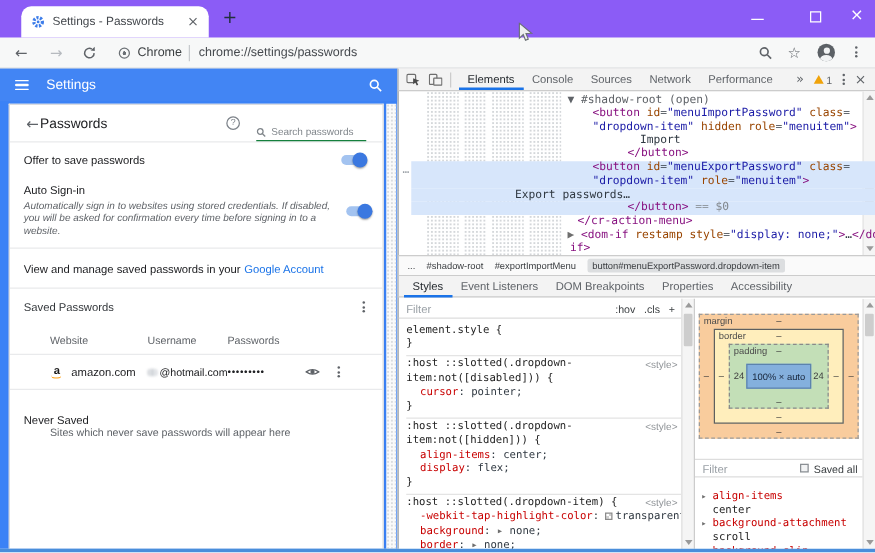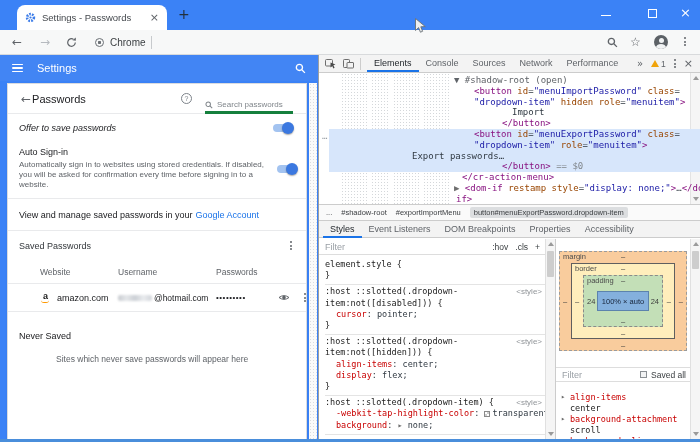--- a/index.html
+++ b/index.html
@@ -1,20 +1,20 @@
 <!DOCTYPE html>
 <html><head>
 <meta charset="utf-8">
 <style>
   * { margin:0; padding:0; box-sizing:border-box; }
   html,body { width:700px; height:442px; overflow:hidden; font-family:"Liberation Sans",sans-serif; background:#fff; }
   #window { position:relative; width:700px; height:442px; background:#fff; }
 
   
-  #titlebar { position:relative; height:30px; background:#3b82f6; z-index:5; }
+  #titlebar { position:relative; height:30px; background:#8b5cf6; z-index:5; }
   .tab { position:absolute; left:17px; top:5px; width:150px; height:25px; background:#fff; border-radius:8px 8px 0 0; display:flex; align-items:center; padding:0 8px; }
   .tab-title { font-size:9.5px; color:#44484d; margin-left:6px; flex:1; white-space:nowrap; overflow:hidden; }
   .tab-close { color:#5f6368; font-size:11px; line-height:11px; font-family:"DejaVu Sans",sans-serif; }
   .newtab { position:absolute; left:178px; top:6px; color:#22303d; font-size:14px; font-family:"DejaVu Sans",sans-serif; }
   .win-min { position:absolute; left:601px; top:15px; width:10px; height:1px; background:#fff; }
   .win-max { position:absolute; left:648px; top:9px; width:9px; height:9px; border:1px solid #fff; }
   .win-close { position:absolute; left:680px; top:6px; color:#fff; font-size:13px; line-height:13px; font-family:"DejaVu Sans",sans-serif; }
   #cursor { position:absolute; left:414px; top:18px; z-index:9; }
 
   
@@ -46,47 +46,47 @@
   .s-title { font-size:11px; margin-left:14px; flex:1; }
   .s-lens { margin-right:12px; color:#fff; }
   .s-card { position:absolute; left:7px; right:11px; top:28px; bottom:0; background:#fff; border:1px solid #dadce0; border-bottom:none; box-shadow:0 1px 2px rgba(0,0,0,.07); overflow:hidden; }
   .s-scrolltrack { position:absolute; right:1px; top:28px; bottom:0; width:8px; background:#fafafa;
      background-image:radial-gradient(#dadcdf 0.7px,transparent 0.8px); background-size:3px 3px; }
   .hr { height:1px; background:#e9eaec; }
   .row-pwtitle { height:29px; display:flex; align-items:center; padding:0 13px; }
   .back-g { color:#5f6368; font-size:12px; font-family:"DejaVu Sans",sans-serif; }
   .pw-title { font-size:11px; color:#202124; margin-left:1px; flex:1; }
   .help { width:11px; height:11px; border:1px solid #7d838a; border-radius:50%; color:#7d838a; font-size:7px; line-height:9px; text-align:center; margin-right:13px; }
-  .spw { display:flex; align-items:end; gap:4px; border-bottom:3px solid #15803d; padding-bottom:2px; width:88px; color:#80868b;margin-top:16px; }
+  .spw { display:flex; align-items:end; gap:4px; border-bottom:1px solid #15803d; padding-bottom:2px; width:88px; color:#80868b;margin-top:16px; }
   .spw span { font-size:8px; }
-  .row-offer { height:27px; display:flex; align-items:center; padding:0 13px 0 11px; font-size:9px; color:#202124;font-style:italic; }
+  .row-offer { height:27px; display:flex; align-items:center; padding:0 13px 0 11px; font-size:9px; color:#202124; }
   .toggle { width:20px; height:8px; border-radius:5px; background:#a3c3f0; position:relative; flex:none; }
   .toggle::after { content:""; position:absolute; right:-1px; top:-2px; width:12px; height:12px; border-radius:50%; background:#3b78e0; box-shadow:0 1px 1.5px rgba(0,0,0,.35); }
   .grow { flex:1; }
   .row-auto { display:flex; padding:6px 13px 8px 11px; }
   .auto-l { flex:1; }
   .auto-t { font-size:9px; color:#202124; }
-  .auto-d { font-size:8px; color:#5f6368; line-height:10px; margin-top:3px; width:258px; }
+  .auto-d { font-size:8px; color:#5f6368; line-height:10px; margin-top:3px; width:258px;font-style:italic; }
   .row-auto .toggle { align-self:center; }
   .row-manage { height:31px; display:flex; align-items:center; padding:0 11px; font-size:9px; color:#202124; }
   .lnk { color:#1a73e8; margin-left:3px; }
   .row-savedhdr { height:29px; display:flex; align-items:center; padding:0 14px 0 11px; font-size:9px; color:#33373b; }
   .row-cols { height:23px; display:flex; align-items:center; padding-left:32px; font-size:8.5px; color:#5f6368; }
-  .c0 { width:78px; } .c1 { width:98px; } .c2 { width:62px; }
+  .c0 { width:78px; } .c1 { width:64px; } .c2 { width:62px; }
   .row-pw { height:27px; display:flex; align-items:center; padding-left:32px; font-size:9px; color:#202124; }
   .cell { display:flex; align-items:center; }
   .az { position:relative; width:11px; height:11px; margin-right:6px; flex:none; }
   .az b { font-size:9px; color:#1b1b1b; position:absolute; left:3px; top:-1px; }
   .az i { position:absolute; left:1px; bottom:0; width:8px; height:3px; border-bottom:1.4px solid #f90; border-radius:0 0 5px 5px; }
   .blur-name { width:34px; height:6px; border-radius:2px; margin-right:2px;
      background:linear-gradient(90deg,#c9ccd1,#e4e6e9,#ccd0d5,#e9ebee,#d2d5da); filter:blur(1px); }
   .u-suffix { font-size:8.5px; }
   .dots { font-size:8px; letter-spacing:0.5px; color:#202124; }
   .row-never { margin-top:19px; padding:0 11px; font-size:9px; color:#202124; }
-  .row-neverempty { margin-top:13px; padding-left:48px; font-size:8.5px; color:#5f6368; }
+  .row-neverempty { padding-left:32px; font-size:8.5px; color:#5f6368; }
 
   
   #devtools { position:relative; flex:1; background:#fff; border-left:1px solid #9c9fa2; }
   .dt-toolbar { height:18px; background:#f3f3f3; border-bottom:1px solid #ccc; display:flex; align-items:center; font-size:9px; color:#5f6368; }
   .dt-toolbar svg { flex:none; }
   .tb-sep { width:1px; height:12px; background:#ccc; margin:0 6px; }
   .dt-tab { padding:0 7px; height:17px; line-height:17px; white-space:nowrap; }
   .dt-tab.active { color:#24292e; box-shadow:inset 0 -2px 0 #1a73e8; }
   .tb-right { margin-left:auto; display:flex; align-items:center; gap:8px; margin-right:7px; }
   .more-g { font-size:10px; color:#5f6368; font-family:"DejaVu Sans",sans-serif; }
@@ -179,20 +179,21 @@
   <div id="navbar">
     <span class="nav-g" id="nav-back">←</span>
     <span class="nav-g" id="nav-fwd">→</span>
     <svg id="nav-reload" width="11" height="11" viewBox="0 0 11 11">
       <path d="M9.3 5.5 A3.8 3.8 0 1 1 7.4 2.2" fill="none" stroke="#5f6368" stroke-width="1.2"></path>
       <path d="M9.8 0.4 L9.8 3.8 L6.5 3.3 Z" fill="#5f6368"></path>
     </svg>
     <span class="page-ic"></span>
     <span class="omni-product">Chrome</span>
     <span class="omni-sep"></span>
+    <span class="omni-url">chrome://settings/passwords</span>
     <svg id="nav-zoom" width="11" height="11" viewBox="0 0 10 10">
       <circle cx="4" cy="4" r="2.8" fill="none" stroke="currentColor" stroke-width="1.2"></circle>
       <line x1="6.2" y1="6.2" x2="9" y2="9" stroke="currentColor" stroke-width="1.2"></line>
     </svg>
     <span id="nav-star">☆</span>
     <span class="avatar"></span>
     <span class="kebab" id="nav-kebab">
         <i></i>
         <i></i>
         <i></i>
@@ -399,20 +400,21 @@
                 <div class="sline"><span class="origin">&lt;style&gt;</span><span class="c-sel">:host ::slotted(.dropdown-</span></div>
                 <div class="sline"><span class="c-sel">item:not([hidden])) {</span></div>
                 <div class="sline pline"><span class="c-prop">align-items</span><span class="c-blk">: </span><span class="c-blk">center;</span></div>
                 <div class="sline pline"><span class="c-prop">display</span><span class="c-blk">: </span><span class="c-blk">flex;</span></div>
                 <div class="sline"><span class="c-sel">}</span></div>
               </div>
               <div class="rule">
                 <div class="sline"><span class="origin">&lt;style&gt;</span><span class="c-sel">:host ::slotted(.dropdown-item) {</span></div>
                 <div class="sline pline"><span class="c-prop">-webkit-tap-highlight-color</span><span class="c-blk">: </span><span class="swatch"></span><span class="c-blk">transparent;</span></div>
                 <div class="sline pline"><span class="c-prop">background</span><span class="c-blk">: </span><span class="c-exp">▸ </span><span class="c-blk">none;</span></div>
+                <div class="sline pline"><span class="c-prop">border</span><span class="c-blk">: </span><span class="c-exp">▸ </span><span class="c-blk">none;</span></div>
               </div>
             </div>
           <div class="st-scroll">
             <i class="sc-up"></i>
             <i class="sc-dn"></i>
             <i class="sc-thumb" style="top:12px;height:26px;"></i>
           </div>
         </div>
 
         <div class="sb-right">

